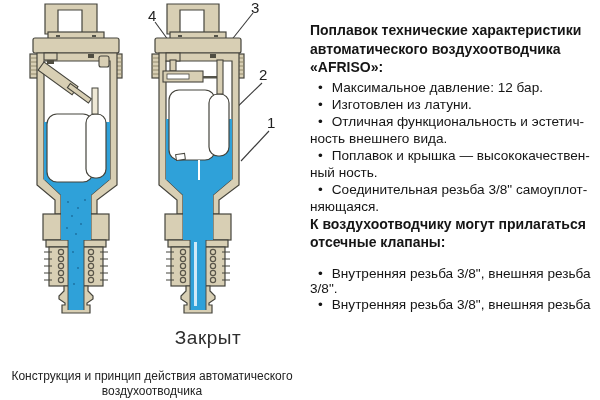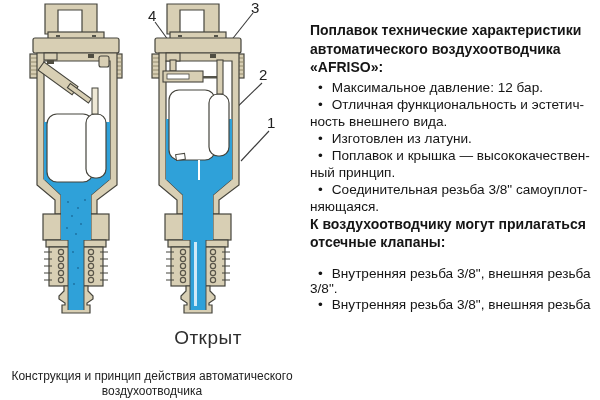--- a/index.html
+++ b/index.html
@@ -224,38 +224,38 @@
         <rect x="67" y="58" width="6" height="34" fill="#d8cfb4"></rect>
         <rect x="60" y="52" width="6" height="4" fill="#504e42" stroke="none"></rect>
       </g>
     </svg>
 
     <span class="callout" style="left:267px;top:115px;">1</span>
     <span class="callout" style="left:259px;top:67px;">2</span>
     <span class="callout" style="left:251px;top:0px;">3</span>
     <span class="callout" style="left:148px;top:8px;">4</span>
 
-    <div class="state-label closed">Открыт</div>
+    <div class="state-label closed">Закрыт</div>
 
     <div class="fig-caption">Конструкция и принцип действия автоматического
 воздухоотводчика</div>
   </div>
 
   <div class="panel">
     <h1>Поплавок технические характеристики
 автоматического воздухоотводчика
 «AFRISO»:</h1>
 
     <div class="bullets">
       <div class="bullet">Максимальное давление: 12 бар.</div>
+      <div class="bullet">Изготовлен из латуни.</div>
       <div class="bullet">Отличная функциональность и эстетич-
 ность внешнего вида.</div>
-      <div class="bullet">Изготовлен из латуни.</div>
       <div class="bullet">Поплавок и крышка — высококачествен-
-ный принцип.</div>
+ный ность.</div>
       <div class="bullet">Соединительная резьба 3/8" самоуплот-
 няющаяся.</div>
     </div>
 
     <h2>К воздухоотводчику могут прилагаться
 отсечные клапаны:</h2>
 
     <div class="bullets second">
       <div class="bullet">Внутренняя резьба 3/8", внешняя резьба
 3/8".</div>

